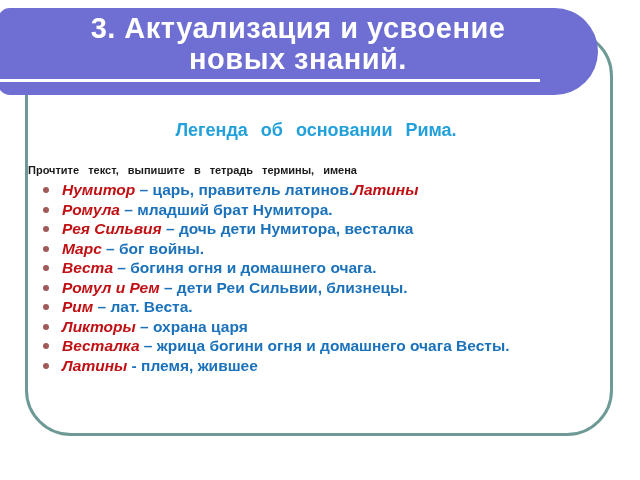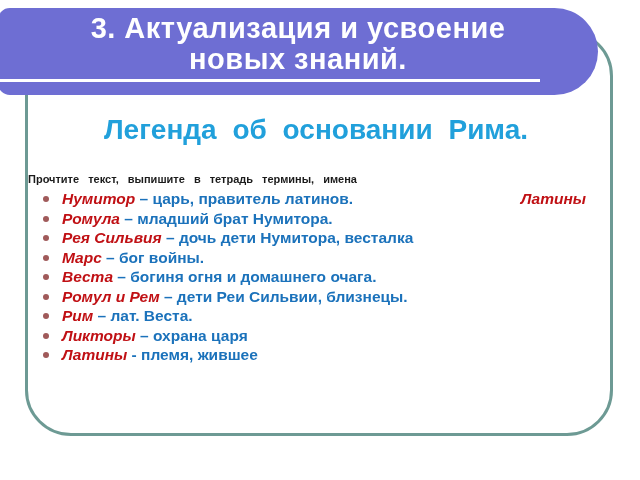--- a/index.html
+++ b/index.html
@@ -59,24 +59,24 @@
     left: 0;
     top: 71px;
     width: 542px;
     height: 3px;
     background: var(--banner-text);
   }
   
   .lesson-heading {
     text-align: center;
     color: var(--heading-blue);
-    font-size: 28px;
+    font-size: 18px;
     line-height: 26px;
     word-spacing: 8px;
-    margin-bottom: 26px;
+    margin-bottom: 17px;
   }
   
   .instruction {
     color: var(--text-black);
     font-size: 11px;
     line-height: 20px;
     word-spacing: 6px;
   }
   
   ul.terms {
@@ -92,21 +92,21 @@
     position: absolute;
     left: 15px;
     top: 7px;
     width: 6px;
     height: 6px;
     border-radius: 50%;
     background: var(--bullet-dot);
   }
   .term { color: var(--term-red); font-style: italic; }
   .def  { color: var(--body-blue); }
-  .row1 { display: flex; justify-content: space-between; }
+  .row1 { display: flex; }
   .row1 .right-term { margin-right: 18px; white-space: nowrap; }
 </style>
 </head>
 <body>
 
 <div class="slide">
 
   <div class="content-box">
     <div class="box-pad">
       <div class="lesson-heading">Легенда об основании Рима.</div>
@@ -151,20 +151,24 @@
         <li>
           <span class="dot"></span>
           <span class="term">Рим</span><span class="def"> – лат. Веста.</span>
         </li>
 
         <li>
           <span class="dot"></span>
           <span class="term">Ликторы</span><span class="def"> – охрана царя</span>
         </li>
 
+        <li>
+          <span class="dot"></span>
+          <span class="term">Весталка</span><span class="def"> – жрица богини огня и домашнего очага Весты.</span>
+        </li>
 
         <li>
           <span class="dot"></span>
           <span class="term">Латины</span><span class="def"> - племя, жившее</span>
         </li>
 
       </ul>
     </div>
   </div>
 

